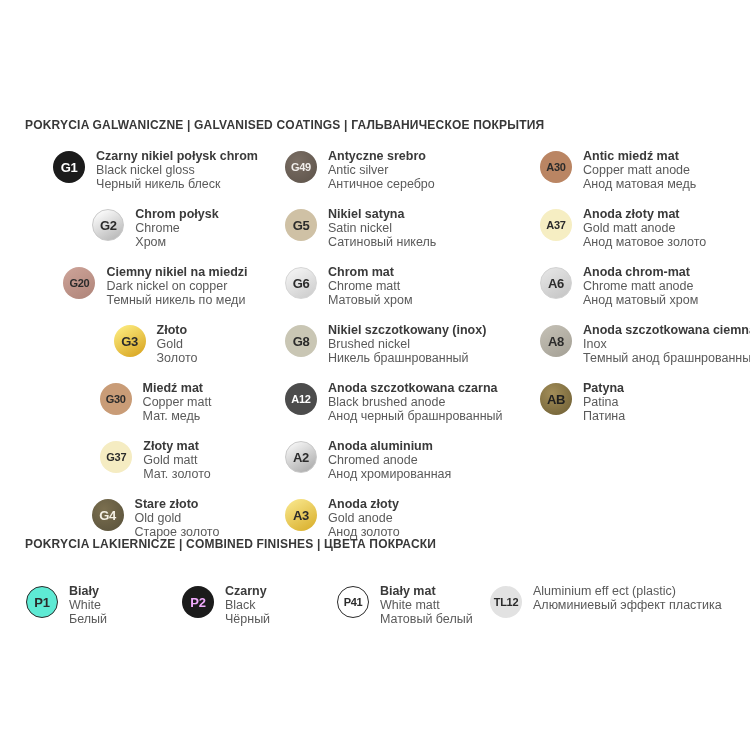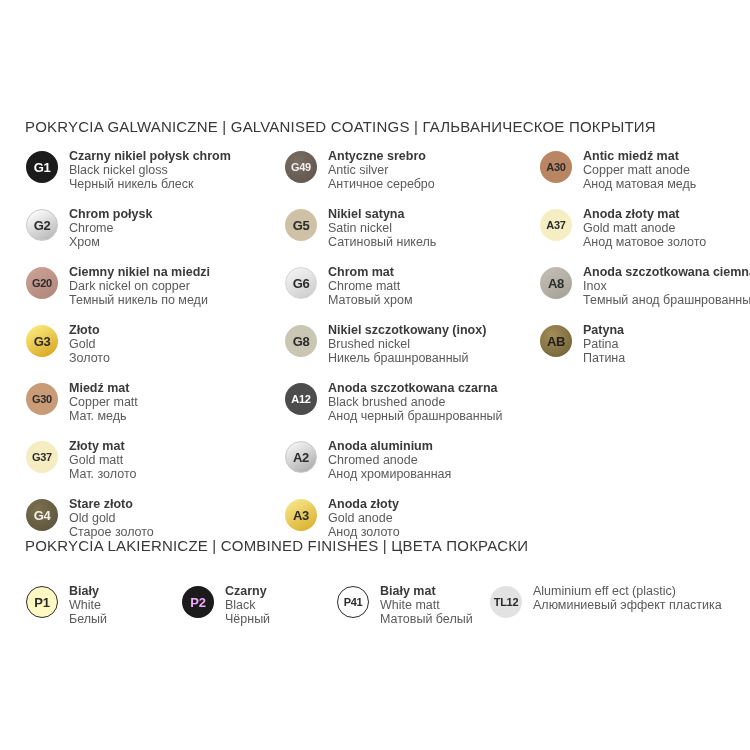--- a/index.html
+++ b/index.html
@@ -4,32 +4,32 @@
 <style>
   html, body { margin: 0; padding: 0; background: #ffffff; }
   body {
     width: 750px; height: 750px;
     position: relative; overflow: hidden;
     font-family: "Liberation Sans", sans-serif;
     -webkit-font-smoothing: antialiased;
   }
   .section-header {
     position: absolute; left: 25px;
-    font-weight: normal; font-size: 15px; letter-spacing: 0.2px;
+    font-weight: bold; font-size: 12px; letter-spacing: 0.2px;
     color: #383838; white-space: nowrap;
   }
   #galv-header { top: 118px; }
   #lak-header  { top: 537px; text-align: right; }
 
   #galv-grid {
     position: absolute; left: 26px; top: 149px;
     display: flex; flex-direction: row;
   }
   .finish-col { display: flex; flex-direction: column; }
-  .finish-col.c0 { width: 259px; }
+  .finish-col.c0 { width: 259px; align-items: center; }
   .finish-col.c1 { width: 255px; }
   .finish-col.c2 { width: 184px; }
 
   #lak-row {
     position: absolute; left: 26px; top: 584px;
     display: flex; flex-direction: row;
   }
   #lak-row .finish-item.w0 { width: 156px; }
   #lak-row .finish-item.w1 { width: 155px; }
   #lak-row .finish-item.w2 { width: 153px; }
@@ -187,20 +187,28 @@
       </div>
       <div class="finish-item">
         <div class="swatch" style="background: rgb(246, 238, 195); color: rgb(43, 43, 43); font-size: 11px; text-align: center;">A37</div>
         <div class="labels">
           <div class="name-pl">Anoda złoty mat</div>
           <div class="name-en">Gold matt anode</div>
           <div class="name-ru">Анод матовое золото</div>
         </div>
       </div>
       <div class="finish-item">
+        <div class="swatch" style="background: linear-gradient(150deg, rgb(228, 228, 228) 10%, rgb(197, 197, 197) 95%); border: 1.5px solid rgb(210, 210, 210); color: rgb(43, 43, 43); font-size: 13px;">A6</div>
+        <div class="labels">
+          <div class="name-pl">Anoda chrom-mat</div>
+          <div class="name-en">Chrome matt anode</div>
+          <div class="name-ru">Анод матовый хром</div>
+        </div>
+      </div>
+      <div class="finish-item">
         <div class="swatch" style="background: linear-gradient(150deg, rgb(194, 190, 179) 10%, rgb(165, 161, 150) 95%); color: rgb(43, 43, 43); font-size: 13px;">A8</div>
         <div class="labels">
           <div class="name-pl">Anoda szczotkowana ciemna</div>
           <div class="name-en">Inox</div>
           <div class="name-ru">Темный анод брашнрованный</div>
         </div>
       </div>
       <div class="finish-item">
         <div class="swatch" style="background: radial-gradient(circle at 38% 32%, rgb(162, 141, 88), rgb(108, 93, 51)); color: rgb(31, 31, 31); font-size: 13px;">AB</div>
         <div class="labels">
@@ -209,21 +217,21 @@
           <div class="name-ru">Патина</div>
         </div>
       </div>
     </div>
   </div>
 
 <div class="section-header" id="lak-header">POKRYCIA LAKIERNICZE | COMBINED FINISHES | ЦВЕТА ПОКРАСКИ</div>
 
 <div id="lak-row">
     <div class="finish-item w0">
-      <div class="swatch" style="background: #fef9c3; border: 1.5px solid rgb(43, 43, 43); color: rgb(43, 43, 43); font-size: 13px; text-align: right;">P1</div>
+      <div class="swatch" style="background: #5eead4; border: 1.5px solid rgb(43, 43, 43); color: rgb(43, 43, 43); font-size: 13px; text-align: right;">P1</div>
       <div class="labels">
         <div class="name-pl">Biały</div>
         <div class="name-en">White</div>
         <div class="name-ru">Белый</div>
       </div>
     </div>
     <div class="finish-item w1">
       <div class="swatch" style="background: rgb(27, 27, 27); color: #f0abfc; font-size: 13px;">P2</div>
       <div class="labels">
         <div class="name-pl">Czarny</div>

